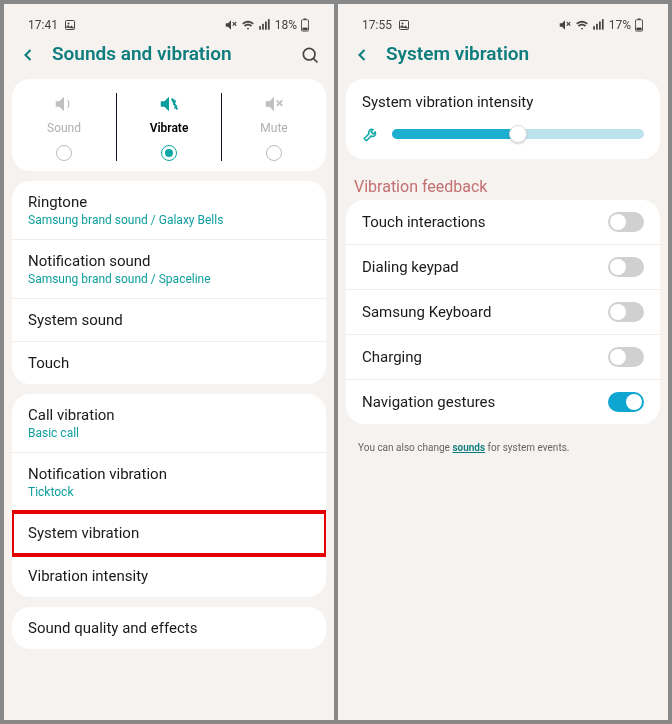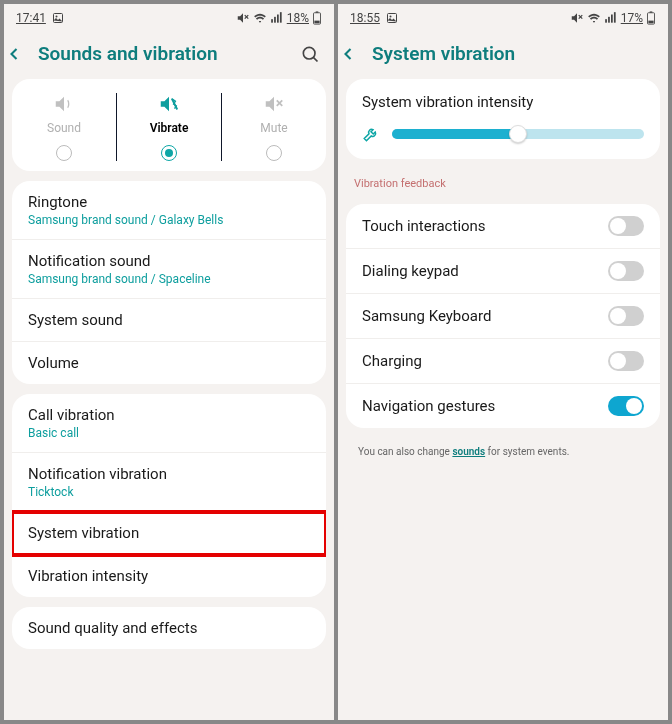--- a/index.html
+++ b/index.html
@@ -17,34 +17,33 @@
     background: #f5f2f0;
     border-radius: 0;
     overflow: hidden;
     display: flex;
     flex-direction: column;
     position: relative;
   }
   .status-bar {
     height: 28px;
     display: flex;
-    align-items: center;
+    align-items: flex-end;
     justify-content: space-between;
-    padding: 0 12px;
+    padding: 0 24px;
     font-size: 12px;
     color: #444;
     background: #f5f2f0;
-    text-decoration: underline;
   }
   .status-left { display: flex; align-items: center; gap: 6px; }
   .status-right { display: flex; align-items: center; gap: 3px; }
   .header {
     display: flex;
-    align-items: center;
-    padding: 10px 14px 14px 0;
+    align-items: flex-end;
+    padding: 10px 14px 14px 14px;
     gap: 14px;
   }
   .back-icon { width: 20px; height: 20px; color: #0e7d7d; }
   .header-title {
     flex: 1;
     font-size: 19px;
     font-weight: 600;
     color: #0e7d7d;
   }
   .search-icon { width: 20px; height: 20px; color: #444; }
@@ -91,23 +90,23 @@
   .item:last-child { border-bottom: none; }
   .item-title { font-size: 15px; color: #1a1a1a; }
   .item-sub { font-size: 12px; color: #0e9e9e; margin-top: 2px; }
   .item.highlight {
     outline: 4px solid #e40000;
     outline-offset: -2px;
     position: relative;
     z-index: 2;
   }
   .section-label {
-    font-size: 11px;
+    font-size: 16px;
     color: #c47070;
-    padding: 8px 16px 14px 16px;
+    padding: 8px 16px 4px 16px;
   }
   .toggle-item {
     display: flex;
     align-items: center;
     justify-content: space-between;
     padding: 12px 16px;
     border-bottom: 1px solid #f0eeec;
   }
   .toggle-item:last-child { border-bottom: none; }
   .toggle-label { font-size: 15px; color: #1a1a1a; }
@@ -260,21 +259,21 @@
         <div class="item-sub">Samsung brand sound / Galaxy Bells</div>
       </div>
       <div class="item">
         <div class="item-title">Notification sound</div>
         <div class="item-sub">Samsung brand sound / Spaceline</div>
       </div>
       <div class="item">
         <div class="item-title">System sound</div>
       </div>
       <div class="item">
-        <div class="item-title">Volume</div>
+        <div class="item-title">Touch</div>
       </div>
     </div>
   <div class="card" id="left-card2">
       <div class="item">
         <div class="item-title">Call vibration</div>
         <div class="item-sub">Basic call</div>
       </div>
       <div class="item">
         <div class="item-title">Notification vibration</div>
         <div class="item-sub">Ticktock</div>
@@ -289,21 +288,21 @@
   <div class="card" id="left-card3">
       <div class="item">
         <div class="item-title">Sound quality and effects</div>
       </div>
     </div>
 </div>
 
 <div class="phone">
   <div class="status-bar">
     <div class="status-left">
-      <span>18:55</span>
+      <span>17:55</span>
       <svg class="pic-icon" viewBox="0 0 24 24" fill="#444">
           <rect x="3" y="3" width="18" height="18" rx="2" fill="none" stroke="#444" stroke-width="2"></rect>
           <circle cx="9" cy="9" r="2"></circle>
           <path d="M3 17l5-5 4 4 3-3 6 6"></path>
         </svg>
     </div>
     <div class="status-right">
       <svg width="14" height="14" viewBox="0 0 24 24" fill="#444">
           <path d="M3 9v6h4l5 5V4L7 9H3z"></path>
           <line x1="15" y1="7" x2="21" y2="13" stroke="#444" stroke-width="2"></line>

